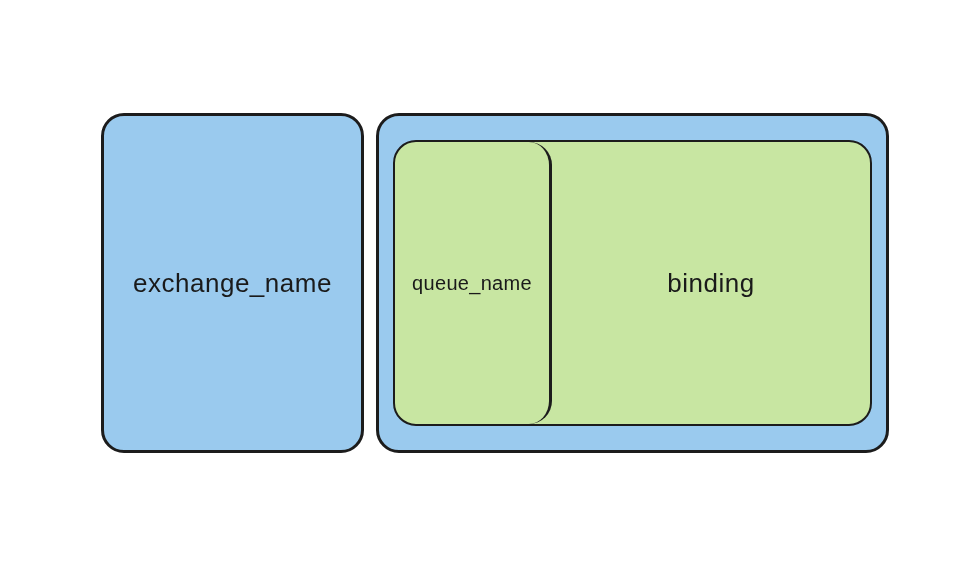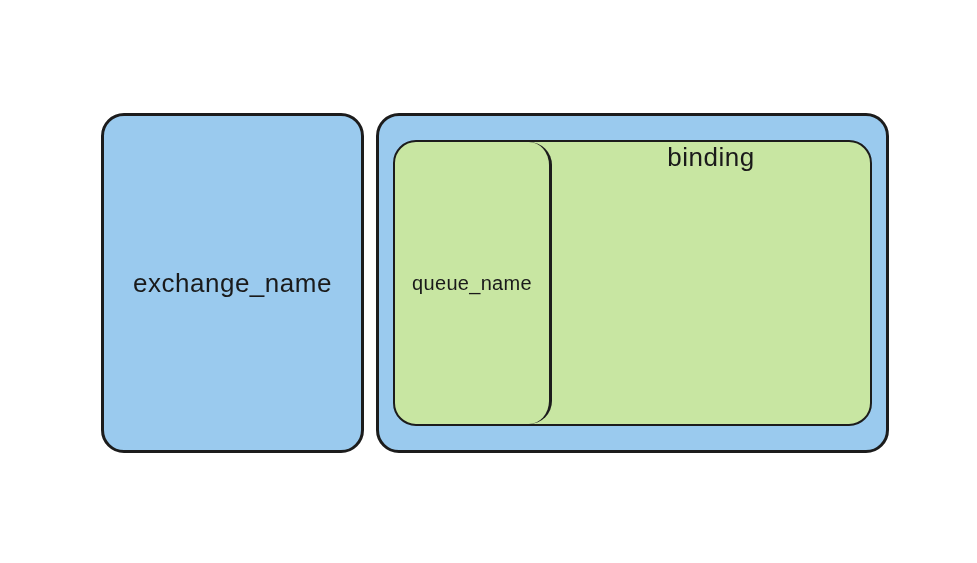--- a/index.html
+++ b/index.html
@@ -70,20 +70,21 @@
     justify-content: center;
   }
   .queue-label {
     font-size: 20px;
     letter-spacing: 0.3px;
     white-space: nowrap;
   }
   .binding-cell {
     flex: 1 1 auto;
     display: flex;
+    align-items: center;
     justify-content: center;
   }
   .binding-label {
     font-size: 26px;
     letter-spacing: 0.5px;
     white-space: nowrap;
   }
 </style>
 </head>
 <body>

